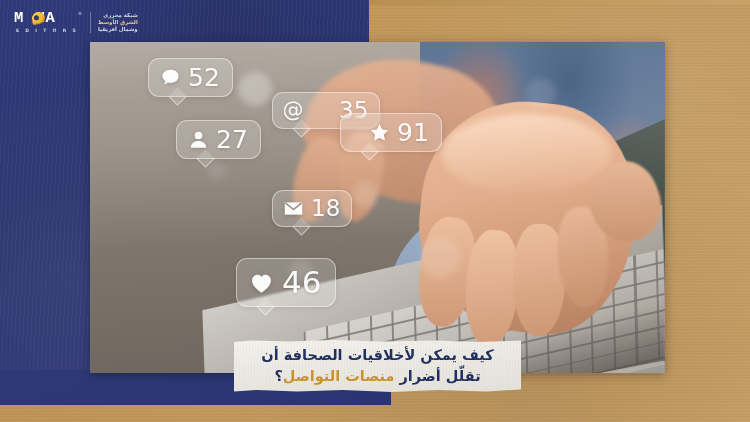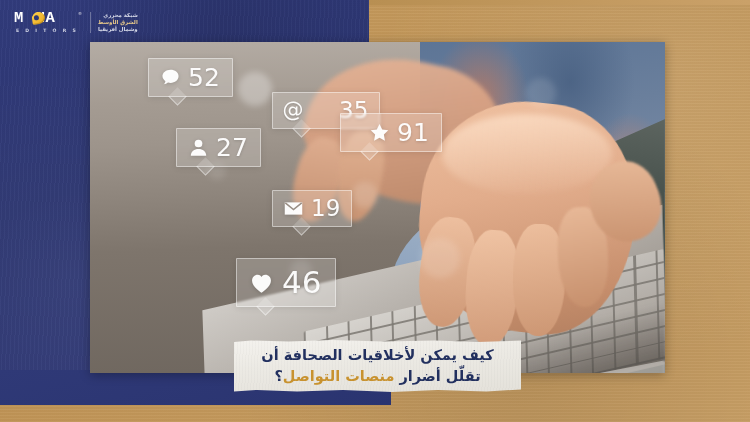--- a/index.html
+++ b/index.html
@@ -214,21 +214,21 @@
   .bk2{left:262px;top:140px;width:26px;height:26px;opacity:.5;}
   .bk3{left:330px;top:196px;width:40px;height:40px;opacity:.45;}
   .bk4{left:436px;top:36px;width:30px;height:30px;opacity:.4;}
   .bk5{left:200px;top:218px;width:22px;height:22px;opacity:.4;}
   .bk6{left:118px;top:120px;width:18px;height:18px;opacity:.35;}
 
   
   .badge{
     position:absolute;display:flex;align-items:center;gap:7px;
     padding:6px 12px 6px 10px;direction:ltr;
-    border-radius:1px;
+    border-radius:11px;
     background:rgba(255,255,255,.18);
     border:1px solid rgba(255,255,255,.45);
     box-shadow:0 1px 6px rgba(0,0,0,.10);
     backdrop-filter:blur(1px);
   }
   .badge .tail{
     position:absolute;left:22px;bottom:-7px;width:13px;height:13px;
     background:rgba(255,255,255,.18);
     border-right:1px solid rgba(255,255,255,.45);
     border-bottom:1px solid rgba(255,255,255,.45);
@@ -246,21 +246,21 @@
   }
   .badge svg{width:21px;height:21px;display:block;fill:rgba(255,255,255,.97);
     filter:drop-shadow(0 1px 2px rgba(0,0,0,.18));}
   .badge .at{font-size:21px;line-height:21px;color:rgba(255,255,255,.97);
     text-shadow:0 1px 2px rgba(0,0,0,.18);}
 
   #b-comment{left:148px;top:58px;}
   #b-mention{left:272px;top:92px;padding:5px 11px 5px 9px;}
   #b-mention .num{font-size:23px;margin-left:28px;}
   #b-star{left:340px;top:113px;padding-left:27px;}
-  #b-user{left:176px;top:128px;}
+  #b-user{left:176px;top:120px;}
   #b-mail{left:272px;top:190px;padding:5px 11px 5px 9px;}
   #b-mail .num{font-size:23px;}
   #b-heart{left:236px;top:258px;padding:8px 14px 8px 11px;}
   #b-heart .num{font-size:31px;line-height:31px;}
   #b-heart svg{width:27px;height:27px;}
   #b-heart .gl{width:27px;height:27px;}
 
   
   .banner{
     position:absolute;left:234px;top:340px;width:287px;height:52px;
@@ -381,21 +381,21 @@
   </div>
 
   <div class="badge" id="b-mail">
     <span class="tail"></span>
     <span class="gl">
       <svg viewBox="0 0 24 24">
           <path d="M2 5h20v14H2z" fill="rgba(255,255,255,.97)"></path>
           <path d="M2.6 5.6L12 13.2l9.4-7.6" fill="none" stroke="#9a8f86" stroke-width="1.8"></path>
         </svg>
     </span>
-    <span class="num">19</span>
+    <span class="num">18</span>
   </div>
 
   <div class="badge" id="b-heart">
     <span class="tail"></span>
     <span class="gl">
       <svg viewBox="0 0 24 24">
           <path d="M12 21s-8.4-5.1-8.4-10.6c0-3 2.2-5.2 5-5.2 2 0 3 1 3.4 1.9.4-.9 1.4-1.9 3.4-1.9 2.8 0 5 2.2 5 5.2C20.4 15.9 12 21 12 21z"></path>
         </svg>
     </span>
     <span class="num">46</span>

